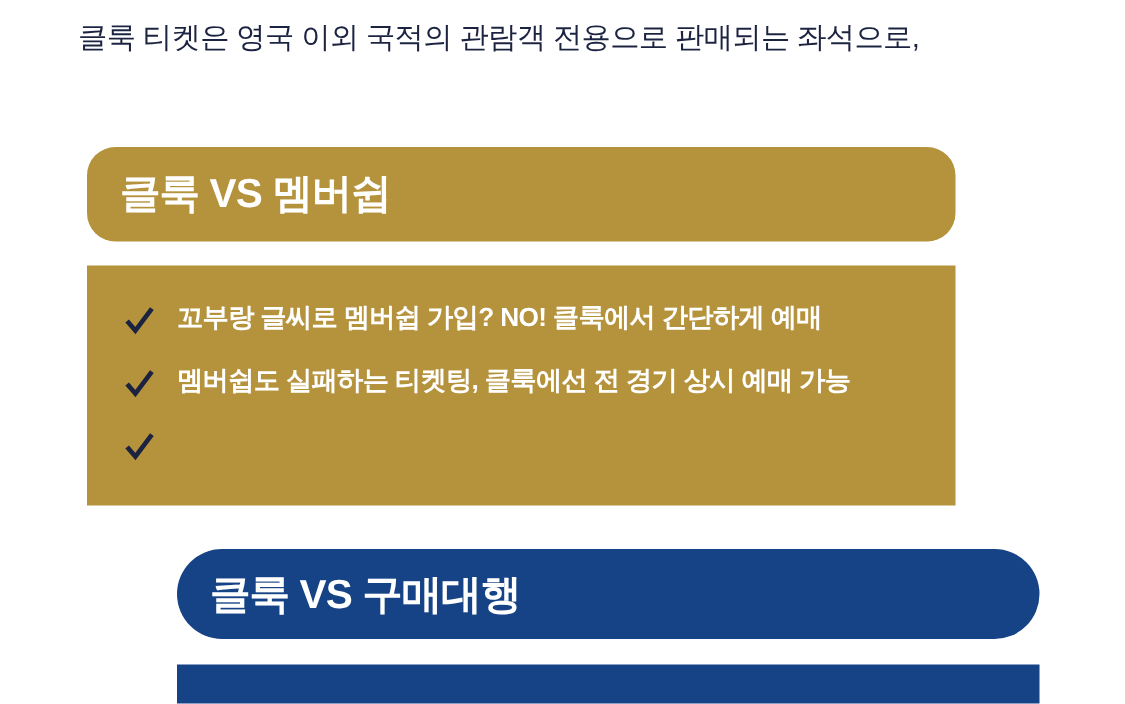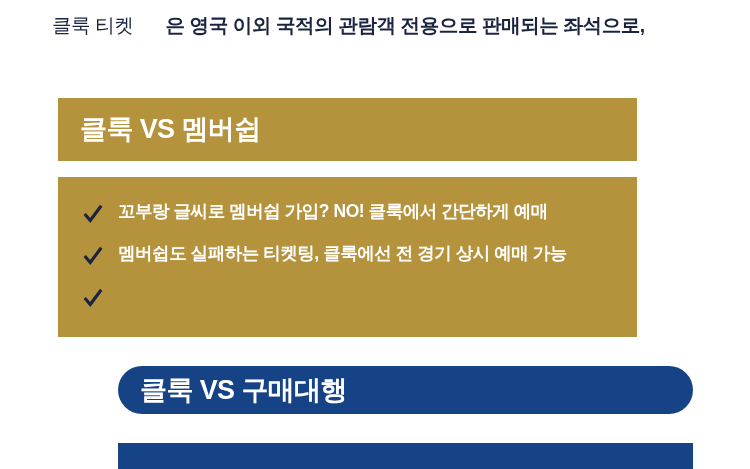--- a/index.html
+++ b/index.html
@@ -37,34 +37,34 @@
     white-space: nowrap;
   }
   .intro-line {
     display: block;
     white-space: nowrap;
   }
   .intro b {
     font-weight: 400;
   }
   .intro span.normal {
-    font-weight: 700;
-    margin-left: 32px;
+    font-weight: 400;
   }
 
   
   .gold-title-bar {
     position: absolute;
     left: 58px;
     top: 98px;
     width: 579px;
     height: 63px;
     background: #b5923c;
     display: flex;
     align-items: center;
+    border-radius: 19px;
   }
   .gold-title-text {
     color: #ffffff;
     font-size: 27px;
     font-weight: 700;
     letter-spacing: -0.6px;
     margin-left: 22px;
     line-height: 1;
   }
 
@@ -103,21 +103,21 @@
     white-space: nowrap;
     line-height: 1;
   }
 
   
   .blue-title-bar {
     position: absolute;
     left: 118px;
     top: 366px;
     width: 575px;
-    height: 48px;
+    height: 60px;
     background: #164385;
     display: flex;
     align-items: center;
     border-radius: 31px;
   }
   .blue-title-text {
     color: #ffffff;
     font-size: 27px;
     font-weight: 700;
     letter-spacing: -0.6px;

